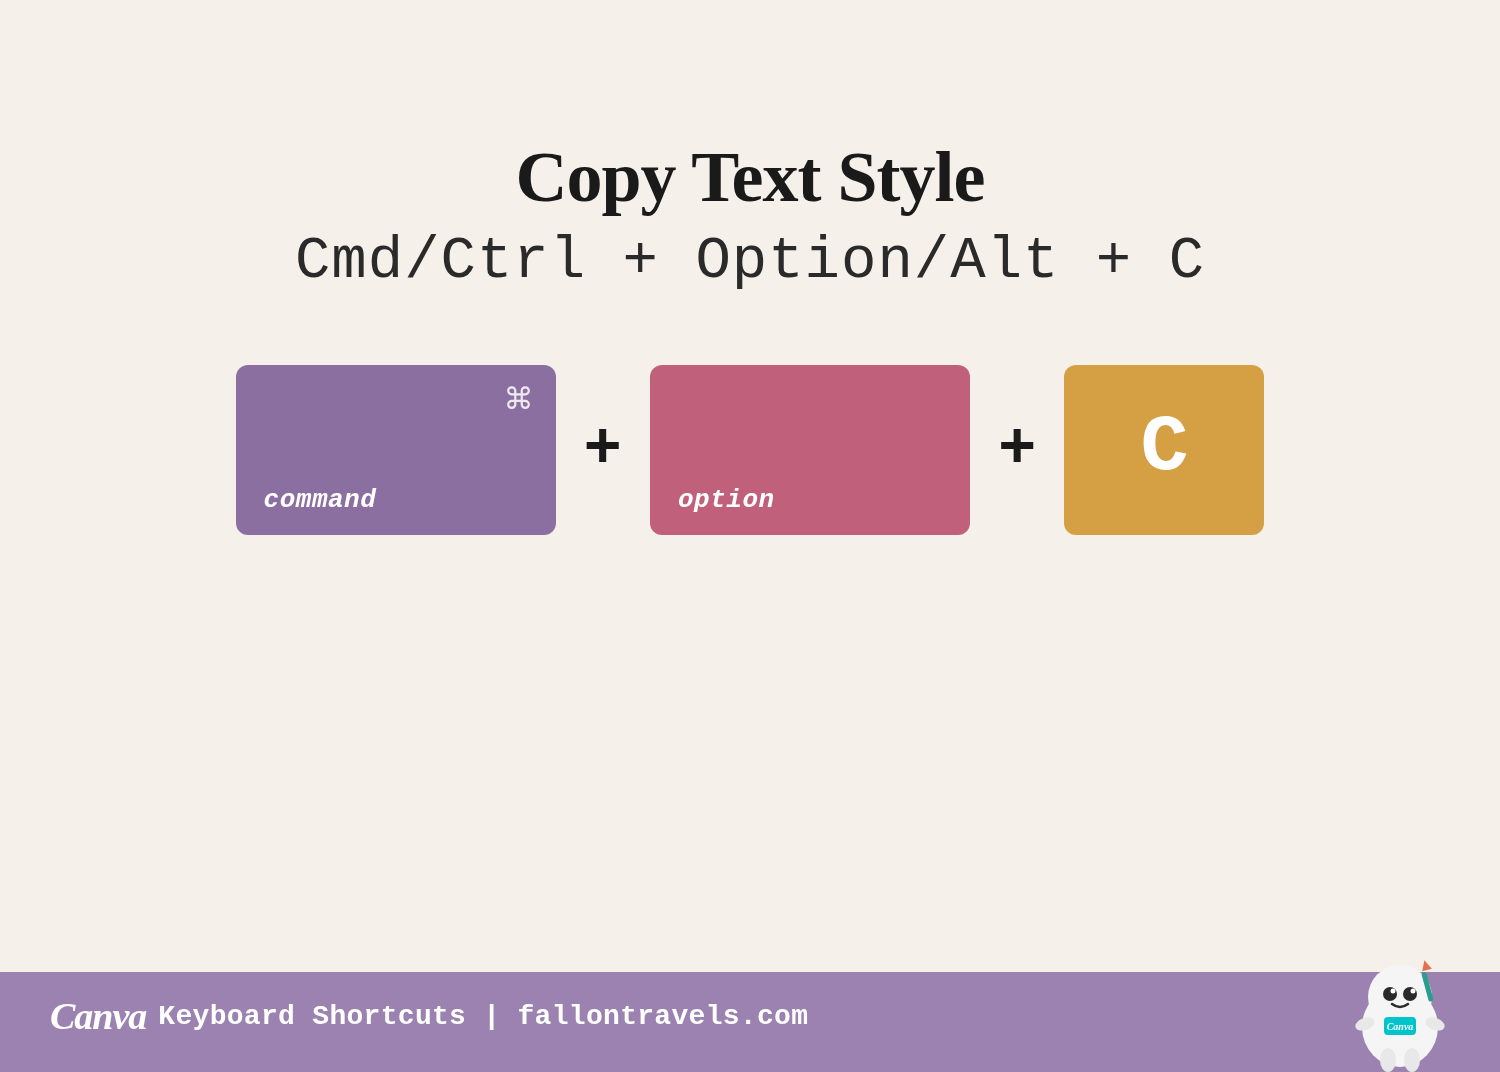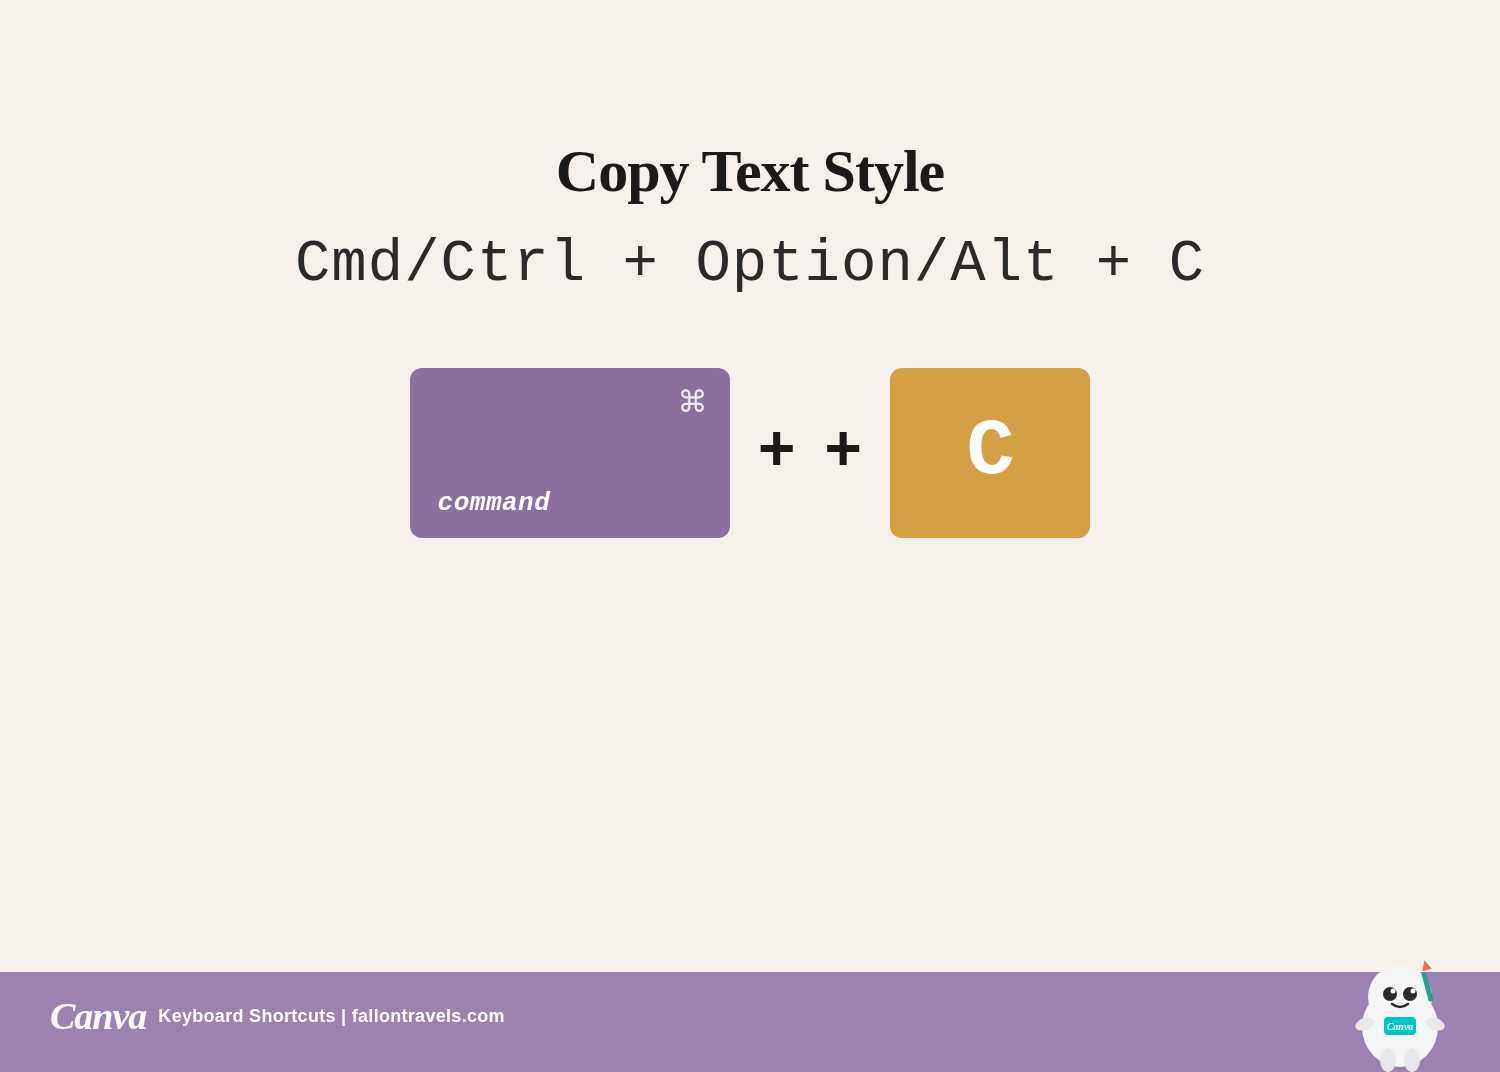--- a/index.html
+++ b/index.html
@@ -14,28 +14,28 @@
     }
 
     .main-content {
       display: flex;
       flex-direction: column;
       align-items: center;
       padding-top: 140px;
     }
 
     .title {
-      font-size: 60px;
+      font-size: 72px;
       font-weight: 900;
       color: #1a1a1a;
       font-family: 'Georgia', 'Times New Roman', serif;
       letter-spacing: -1px;
       line-height: 1.05;
       text-align: center;
-      margin-bottom: 28px;
+      margin-bottom: 12px;
     }
 
     .subtitle {
       font-size: 59px;
       font-weight: 500;
       color: #2a2a2a;
       font-family: 'Courier New', monospace;
       letter-spacing: 1px;
       text-align: center;
       margin-bottom: 60px;
@@ -134,24 +134,24 @@
     .canva-logo {
       font-family: 'Georgia', cursive;
       font-size: 38px;
       font-style: italic;
       font-weight: 700;
       color: #ffffff;
       letter-spacing: -1px;
     }
 
     .footer-text {
-      font-size: 18px;
+      font-size: 28px;
       font-weight: 800;
       color: #ffffff;
-      font-family: Liberation Sans, sans-serif;
+      font-family: Liberation Mono, monospace;
       letter-spacing: 0.3px;
     }
 
     
     .mascot-container {
       position: absolute;
       bottom: 0;
       right: 40px;
       width: 120px;
       height: 130px;
@@ -166,20 +166,23 @@
 
   <div class="keys-row">
 
     <div class="key-box key-command">
       <span class="key-icon">⌘</span>
       <span class="key-label">command</span>
     </div>
 
     <span class="plus-sign">+</span>
 
+    <div class="key-box key-option">
+      <span class="key-label">option</span>
+    </div>
 
     <span class="plus-sign">+</span>
 
     <div class="key-box key-c">
       <span class="key-c-letter">C</span>
     </div>
 
   </div>
 </div>
 

